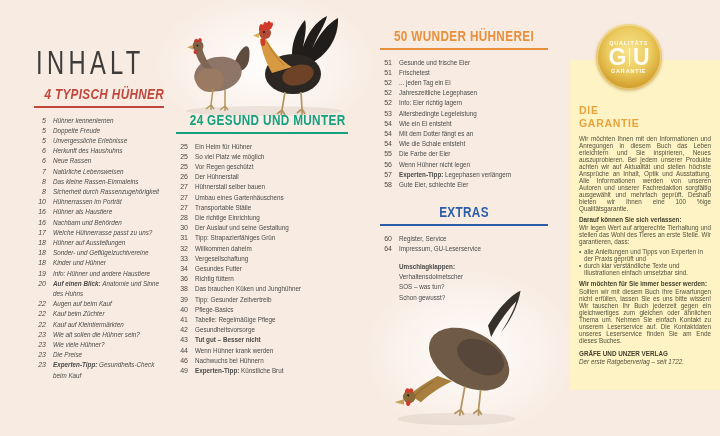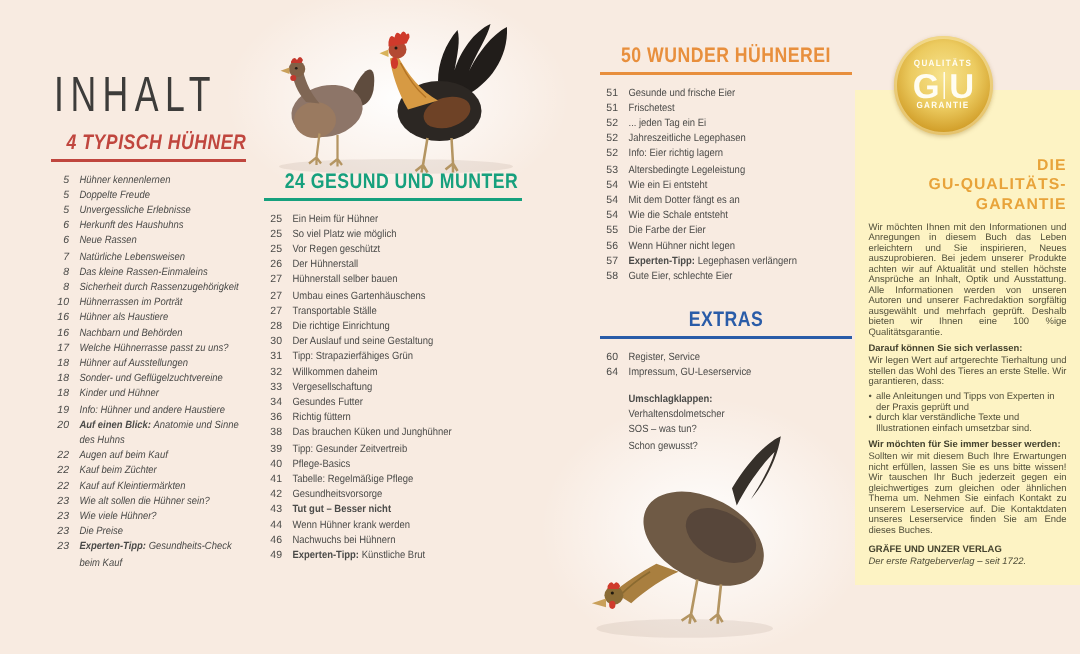--- a/index.html
+++ b/index.html
@@ -9,21 +9,21 @@
   .glow{position:absolute;background:radial-gradient(closest-side,rgba(255,255,255,.95),rgba(255,255,255,0));pointer-events:none;}
   .glow-top{left:150px;top:-10px;width:230px;height:150px;}
   .glow-bottom{left:360px;top:265px;width:220px;height:175px;}
 
   .inhalt-title{position:absolute;left:36px;top:22px;font-size:33px;font-weight:normal;color:#3d3c3a;
     letter-spacing:6px;transform:scaleX(.72);transform-origin:left top;white-space:nowrap;}
 
   .col{position:absolute;}
   .col1{left:34px;top:86px;width:130px;font-style:italic;}
   .col2{left:176px;top:112px;width:172px;}
-  .col3{left:400px;top:28px;width:168px;}
+  .col3{left:380px;top:28px;width:168px;}
 
   .sec-head{margin:0;text-align:center;font-size:14px;font-weight:bold;white-space:nowrap;
     transform:scaleX(.84);transform-origin:center;letter-spacing:.4px;}
   .rule{height:1.5px;margin-top:4px;}
   .red{color:#c0463e;} .red-bg{background:#c0463e;}
   .teal{color:#16a07d;} .teal-bg{background:#16a07d;}
   .orange{color:#e88f3d;} .orange-bg{background:#e88f3d;}
   .blue{color:#2a5ca8;} .blue-bg{background:#2a5ca8;}
 
   .toc{list-style:none;margin:8px 0 0 0;padding:0;font-size:7px;line-height:10.2px;color:#4a4a48;}
@@ -35,21 +35,21 @@
   .extras-head{margin-top:14px;}
   .note{margin:8px 0 0 19px;font-size:7px;line-height:10.2px;color:#4a4a48;}
   .note .note-title{font-weight:bold;}
   .note div{white-space:nowrap;transform:scaleX(.9);transform-origin:left center;}
 
   .chickens-top{position:absolute;left:168px;top:12px;width:188px;height:106px;}
   .hen-bottom{position:absolute;left:383px;top:283px;width:168px;height:148px;}
 
   .sidebar{position:absolute;left:570px;top:60px;width:150px;height:330px;background:#fdf3c4;
     box-sizing:border-box;padding:44px 9px 8px 9px;color:#52503b;}
-  .sidebar-title{color:#e8a33a;font-weight:bold;font-size:10.5px;line-height:13px;text-align:right;
+  .sidebar-title{color:#e8a33a;font-weight:bold;font-size:10.5px;line-height:13px;text-align:left;
     letter-spacing:.7px;margin-bottom:5px;}
   .sb-p{font-size:6.3px;line-height:7px;text-align:justify;margin:0 0 3px 0;}
   .sb-h{font-size:6.3px;line-height:7px;font-weight:bold;margin:4px 0 1px 0;color:#44422e;}
   .sb-bullets{margin:0 0 3px 0;padding:0;list-style:none;font-size:6.3px;line-height:7px;}
   .sb-bullets li{display:flex;}
   .sb-bullets .dot{flex:none;width:5px;}
   .sb-pub{font-size:6.3px;line-height:7.5px;font-weight:bold;margin-top:6px;color:#44422e;}
   .sb-tag{font-size:6.3px;line-height:7.5px;font-style:italic;}
 
   .seal{position:absolute;left:596px;top:24px;width:66px;height:66px;border-radius:50%;
@@ -473,21 +473,20 @@
     <ellipse cx="24" cy="114" rx="2" ry="2.6" fill="#cf3a2b"></ellipse>
     <g stroke="#b49562" stroke-width="1.7" fill="none">
       <path d="M78,98 L74,120 M74,120 L68,124 M74,120 L77,125 M74,120 L73,126"></path>
       <path d="M93,101 L91,120 M91,120 L86,124 M91,120 L94,125 M91,120 L91,126"></path>
     </g>
   </svg>
 
   <div class="sidebar">
     <div class="sidebar-title">
       <div>DIE</div>
-      <div>GU-QUALITÄTS-</div>
       <div>GARANTIE</div>
     </div>
     <p class="sb-p">Wir möchten Ihnen mit den Informationen und Anregungen in diesem Buch das Leben erleichtern und Sie inspirieren, Neues auszuprobieren. Bei jedem unserer Produkte achten wir auf Aktualität und stellen höchste Ansprüche an Inhalt, Optik und Ausstattung. Alle Informationen werden von unseren Autoren und unserer Fachredaktion sorgfältig ausgewählt und mehrfach geprüft. Deshalb bieten wir Ihnen eine 100 %ige Qualitätsgarantie.</p>
     <div class="sb-h">Darauf können Sie sich verlassen:</div>
     <p class="sb-p">Wir legen Wert auf artgerechte Tierhaltung und stellen das Wohl des Tieres an erste Stelle. Wir garantieren, dass:</p>
     <ul class="sb-bullets">
 
         <li>
           <span class="dot">•</span>
           <span>alle Anleitungen und Tipps von Experten in der Praxis geprüft und</span>

